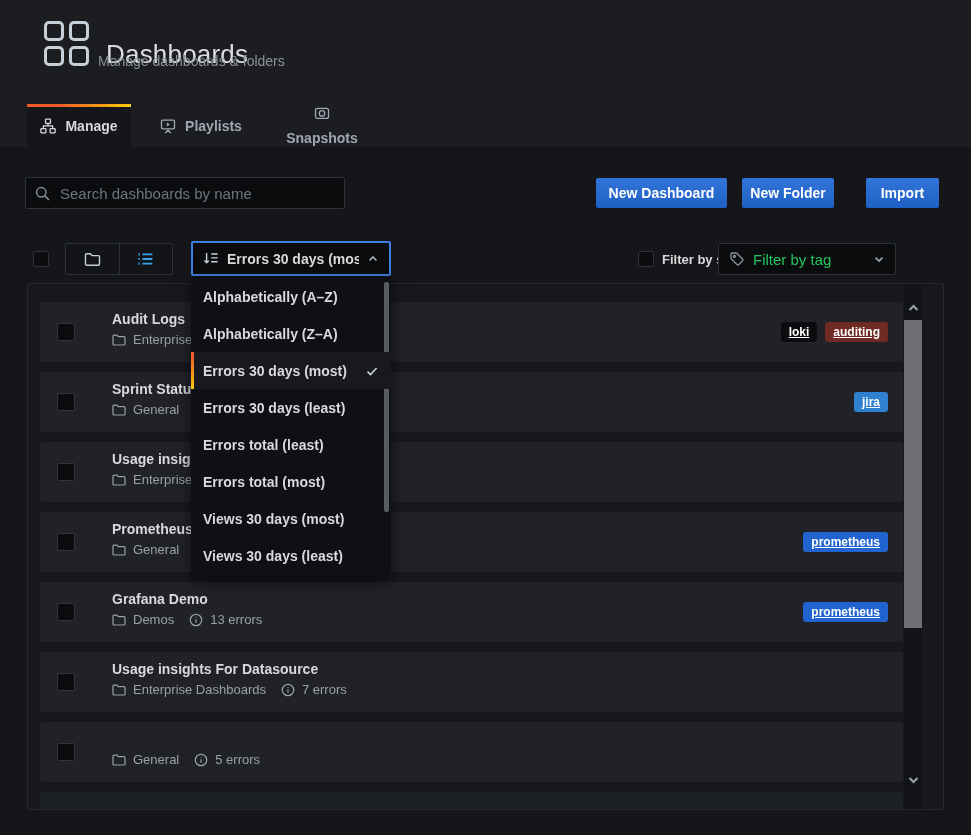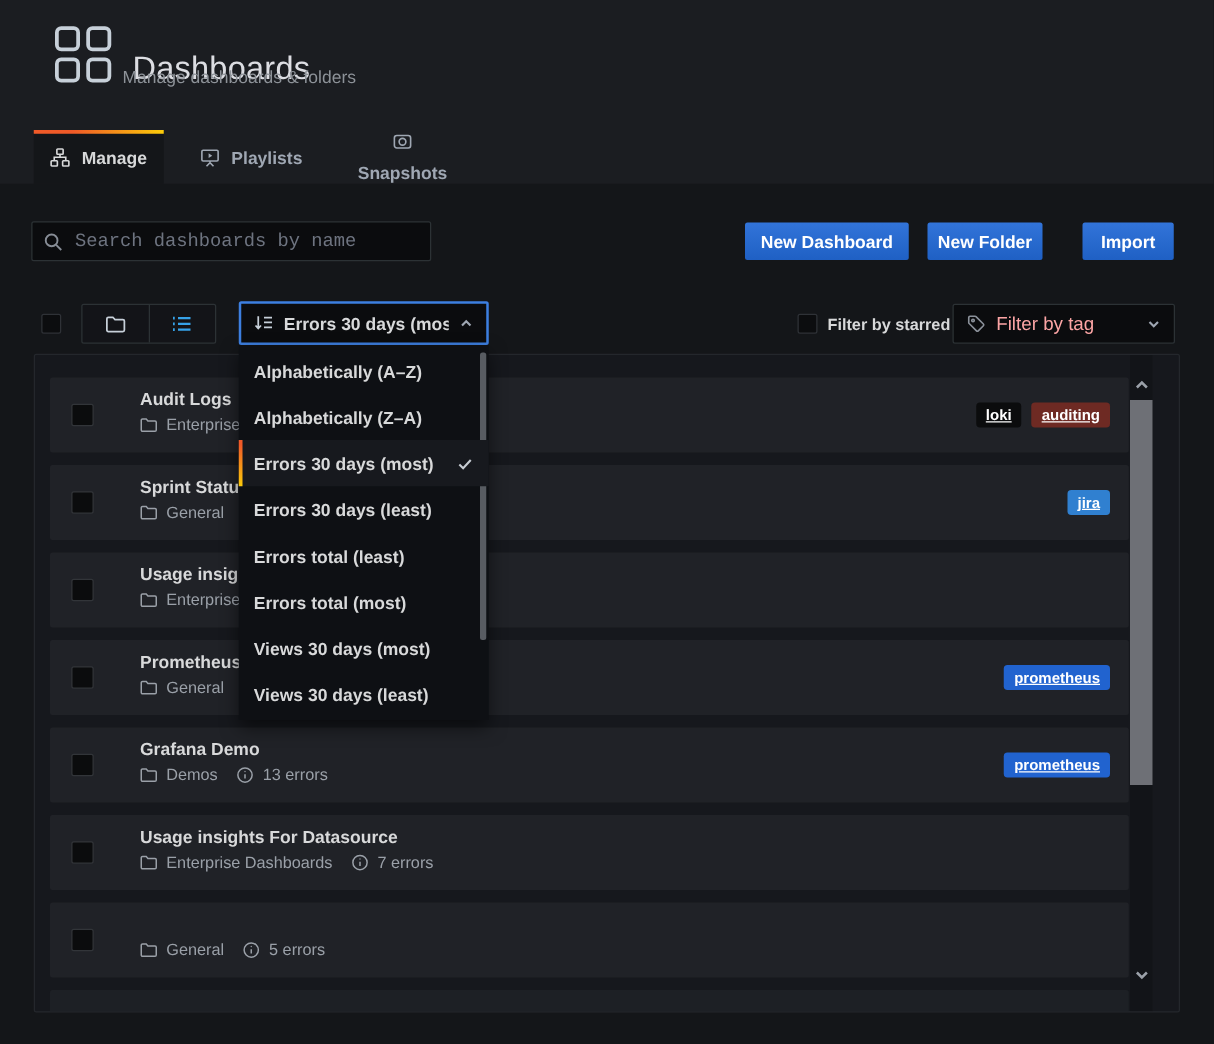--- a/index.html
+++ b/index.html
@@ -27,21 +27,21 @@
   .tab-manage::before{content:"";position:absolute;top:0;left:0;right:0;height:3px;
     background:linear-gradient(90deg,#f05a28 30%,#fbca0a 99%);}
   .tab-playlists{left:145px;width:112px;}
   .tab-snapshots{left:261px;width:122px;flex-direction:column;}
 
   
   .search-box{position:absolute;left:25px;top:177px;width:320px;height:32px;background:#0b0c0e;
     border:1px solid #2c3235;border-radius:2px;box-sizing:border-box;display:flex;align-items:center;
     padding:0 9px;gap:8px;color:#878d96;}
   .search-input{flex:1;background:transparent;border:none;outline:none;color:#c2410c;font-size:15px;
-    font-family:Liberation Mono, monospace;min-width:0;}
+    font-family:Liberation Sans, sans-serif;min-width:0;}
   .search-input::placeholder{color:#6e7480;}
   .btn-primary{position:absolute;top:178px;height:30px;border:none;border-radius:2px;cursor:pointer;
     background:linear-gradient(180deg,#3274d9 0%,#1f60c4 100%);color:#ffffff;font-size:14px;font-weight:700;
     font-family:inherit;display:flex;align-items:center;justify-content:center;}
   .btn-new-dashboard{left:596px;width:131px;}
   .btn-new-folder{left:742px;width:92px;}
   .btn-import{left:866px;width:73px;}
 
   
   .checkbox{background:#0c0d0f;border:1px solid #2f3237;border-radius:2px;box-sizing:border-box;cursor:pointer;}
@@ -52,23 +52,23 @@
   .view-btn + .view-btn{border-left:1px solid #2c3235;}
   .view-btn.active{color:#36a2e9;}
   .sort-control{position:absolute;left:191px;top:241px;width:200px;height:35px;background:#0b0c0e;
     border:2px solid #3d7fe0;border-radius:2px;box-sizing:border-box;display:flex;align-items:center;
     padding:0 10px;gap:8px;color:#d8d9da;font-size:14px;font-weight:600;cursor:pointer;}
   .sort-control .sort-icon{color:#c7d0d9;display:flex;}
   .sort-control .label{flex:1;white-space:nowrap;overflow:hidden;}
   .sort-control .chev{color:#9fa7b3;display:flex;}
   .starred-checkbox{position:absolute;left:638px;top:251px;width:16px;height:16px;}
   .starred-label{position:absolute;left:662px;top:252px;font-size:13px;font-weight:600;color:#d8d9da;}
-  .tag-filter{position:absolute;left:762px;top:243px;width:178px;height:32px;background:#0b0c0e;
+  .tag-filter{position:absolute;left:718px;top:243px;width:178px;height:32px;background:#0b0c0e;
     border:1px solid #2c3235;border-radius:2px;box-sizing:border-box;display:flex;align-items:center;
-    padding:0 10px;gap:8px;color:#fca5a5;font-size:15px;cursor:pointer;}
+    padding:0 10px;gap:8px;color:#22c55e;font-size:15px;cursor:pointer;}
   .tag-filter .ticn{color:#8b919a;display:flex;}
   .tag-filter .chev{margin-left:auto;color:#9fa7b3;display:flex;}
 
   
   .results-panel{position:absolute;left:27px;top:283px;width:917px;height:527px;background:#16181d;
     border:1px solid #24272c;border-radius:2px;box-sizing:border-box;overflow:hidden;}
   .results-list{position:absolute;inset:0;}
   .dash-row{position:absolute;left:12px;width:863px;height:60px;background:#202227;border-radius:2px;}
   .row-checkbox{position:absolute;left:17px;top:21px;width:18px;height:18px;background:#0b0c0d;border:1px solid #323539;}
   .row-title{position:absolute;left:72px;top:9px;font-size:14px;font-weight:700;color:#d8d9da;cursor:pointer;white-space:nowrap;}

